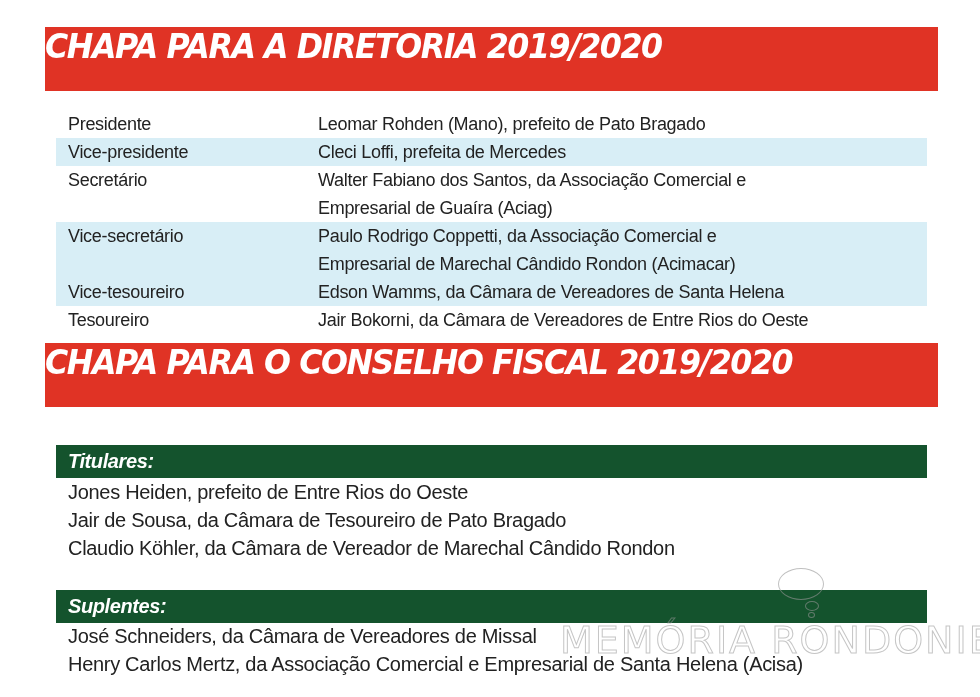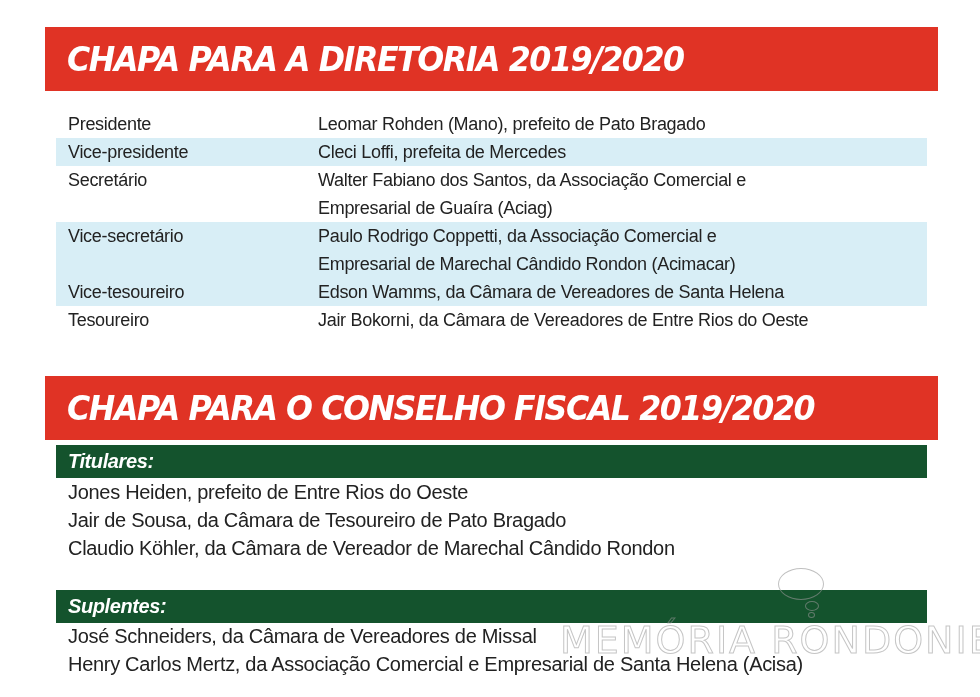--- a/index.html
+++ b/index.html
@@ -2,32 +2,32 @@
 <html><head>
 <meta charset="utf-8">
 <style>
   html, body { margin: 0; padding: 0; }
   body {
     width: 980px; height: 697px; background: #ffffff; position: relative; overflow: hidden;
     font-family: "Liberation Sans", "DejaVu Sans", sans-serif; color: #222222;
   }
   .banner {
     position: absolute; left: 45px; width: 893px; height: 64px;
-    background: #E03325; box-sizing: border-box; padding-left: 22px;
-    display: flex; align-items: center;
+    background: #E03325; box-sizing: border-box; 
+    display: flex; 
   }
   .banner span {
     color: #ffffff; font-weight: bold; font-style: italic;
     font-family: "DejaVu Sans", "Liberation Sans", sans-serif;
     font-size: 33px; letter-spacing: -1.5px;
     transform: scaleX(0.96); transform-origin: left center; display: inline-block;
     white-space: nowrap;
   }
   #banner1 { top: 27px; }
-  #banner2 { top: 376px; }
+  #banner2 { top: 343px; }
 
   .dir-table { position: absolute; left: 56px; top: 110px; width: 871px; }
   .row { display: flex; font-size: 18px; line-height: 28px; }
   .row.alt { background: #D8EEF6; }
   .row .role { width: 262px; padding-left: 12px; box-sizing: border-box; letter-spacing: -0.3px; }
   .row .member { flex: 1; letter-spacing: -0.3px; }
   .row .member div { white-space: nowrap; }
 
   .subhead {
     position: absolute; left: 56px; width: 871px; height: 33px;

